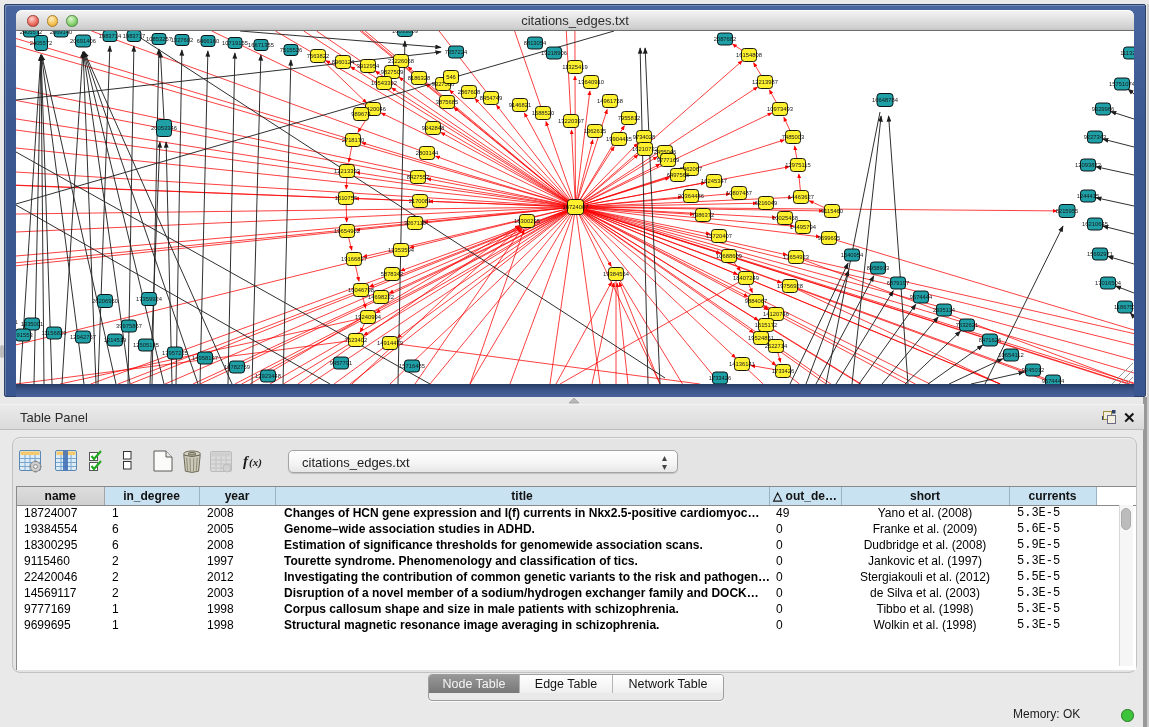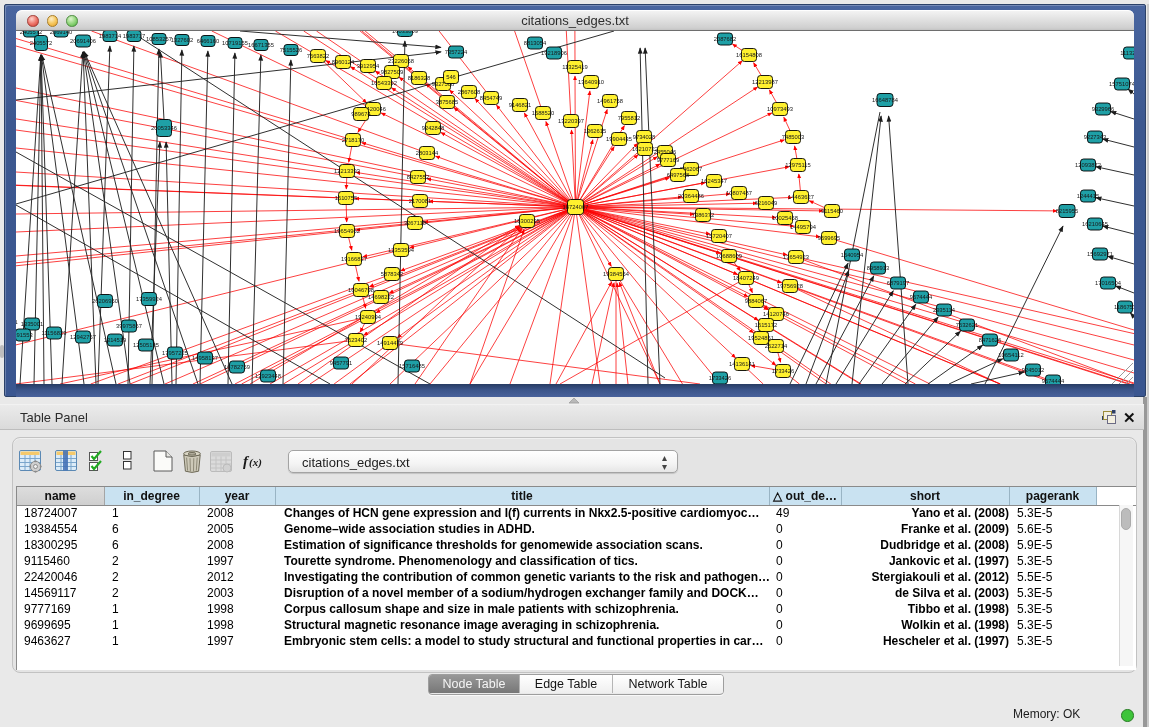--- a/index.html
+++ b/index.html
@@ -67,31 +67,31 @@
 col.w4{width:72px} col.w5{width:168px} col.w6{width:87px} col.w7{width:41px}
 th { height:18px; font-size:12px; font-weight:bold; color:#111;
   background:#c9e2f1; border-right:1px solid #99b4c4; border-bottom:1px solid #8a8a8a;
   overflow:hidden; white-space:nowrap; }
 th.first { background:linear-gradient(#dddddd,#cfcfcf); border-right:1px solid #a5a5a5; }
 th.blank { background:#fff; border-right:none; }
 td { height:16px; font-size:12px; color:#000; overflow:hidden; white-space:nowrap;
   padding:0; vertical-align:middle; }
 td.c0 { padding-left:7px; } td.c1 { padding-left:8px; }
 td.c2 { padding-left:8px; } td.c3 { padding-left:9px;font-weight:bold; }
-td.c4 { padding-left:7px; } td.c5 { text-align:right;font-weight:bold; }
-td.c6 { padding-left:8px; }
+td.c4 { padding-left:7px; } td.c5 { text-align:center; }
+td.c6 { padding-left:8px;font-family:Liberation Mono, monospace; }
 
 
 #sb-track { left:1119px; top:505px; width:14px; height:161px; background:#f6f6f6;
   border-left:1px solid #d8d8d8; }
 #sb-thumb { left:1121px; top:508px; width:10px; height:22px; background:#bcbcbc;
   border-radius:5px; border:1px solid #ababab; }
 
 
-#tabs { left:428px; top:674px; height:21px; display:flex;
+#tabs { left:428px; top:674px; height:27px; display:flex;
   border:1px solid #9e9e9e; border-radius:4px; overflow:hidden; width:296px;
   box-shadow:0 1px 0 rgba(255,255,255,0.7); }
 #tabs .seg { font-size:12.5px; text-align:center; line-height:18px; height:18px; }
 #seg1 { width:90px; background:linear-gradient(#989898,#777777); color:#f5f5f5; }
 #seg2 { width:94px; background:linear-gradient(#ffffff,#efefef); color:#141414;
   border-left:1px solid #b5b5b5; border-right:1px solid #b5b5b5; }
 #seg3 { width:110px; background:linear-gradient(#ffffff,#efefef); color:#141414; }
 
 
 #mem { left:1013px; top:707px; width:100px; text-align:left; font-size:12px; color:#1c1c1c; }
@@ -736,21 +736,21 @@
           <col class="w7">
         </colgroup>
       <tbody>
           <tr>
         <th class="first">name</th>
             <th>in_degree</th>
             <th>year</th>
             <th>title</th>
         <th>△ out_de…</th>
             <th>short</th>
-            <th>pagerank</th>
+            <th>currents</th>
             <th class="blank"></th>
       </tr>
 <tr>
             <td class="c0">18724007</td>
             <td class="c1">1</td>
             <td class="c2">2008</td>
             <td class="c3">Changes of HCN gene expression and I(f) currents in Nkx2.5-positive cardiomyoc…</td>
             <td class="c4">49</td>
             <td class="c5">Yano et al. (2008)</td>
             <td class="c6">5.3E-5</td>
@@ -819,30 +819,20 @@
 <tr>
             <td class="c0">9699695</td>
             <td class="c1">1</td>
             <td class="c2">1998</td>
             <td class="c3">Structural magnetic resonance image averaging in schizophrenia.</td>
             <td class="c4">0</td>
             <td class="c5">Wolkin et al. (1998)</td>
             <td class="c6">5.3E-5</td>
             <td class="c7"></td>
           </tr>
-<tr>
-            <td class="c0">9463627</td>
-            <td class="c1">1</td>
-            <td class="c2">1997</td>
-            <td class="c3">Embryonic stem cells: a model to study structural and functional properties in car…</td>
-            <td class="c4">0</td>
-            <td class="c5">Hescheler et al. (1997)</td>
-            <td class="c6">5.3E-5</td>
-            <td class="c7"></td>
-          </tr>
     </tbody>
       </table>
   </div>
   <div class="abs" id="sb-track"></div>
     <div class="abs" id="sb-thumb"></div>
 
   <div class="abs" id="tabs">
     <div class="seg" id="seg1">Node Table</div>
     <div class="seg" id="seg2">Edge Table</div>
     <div class="seg" id="seg3">Network Table</div>

